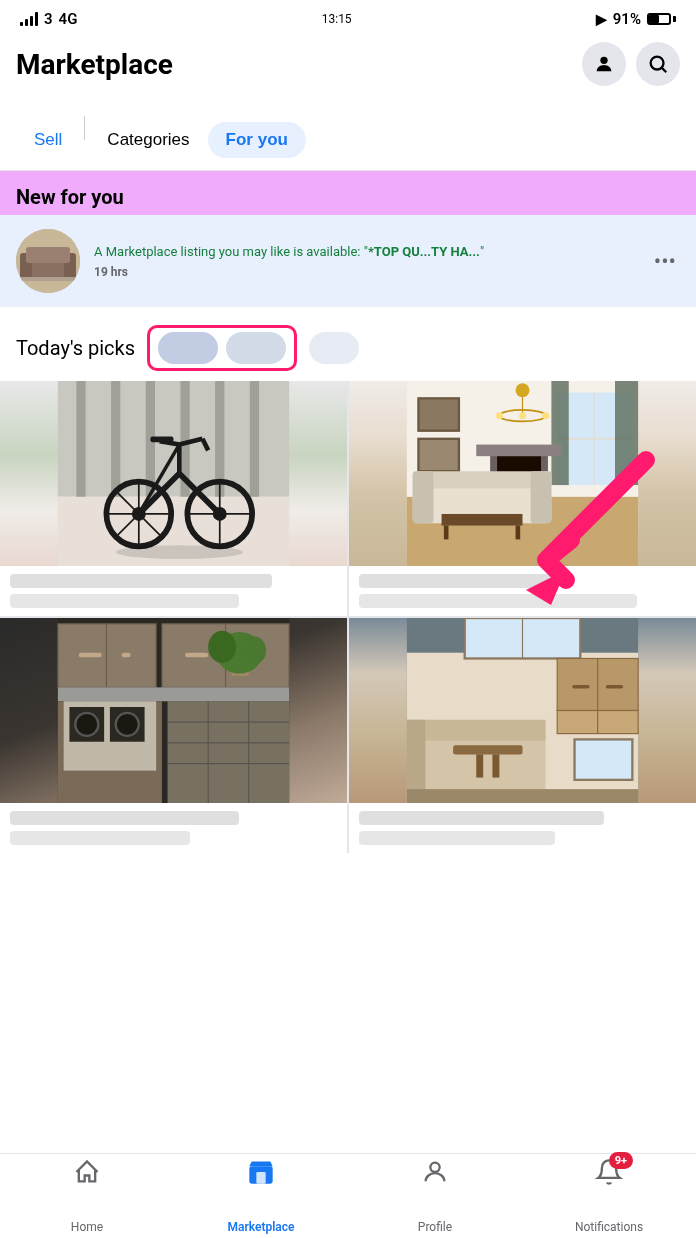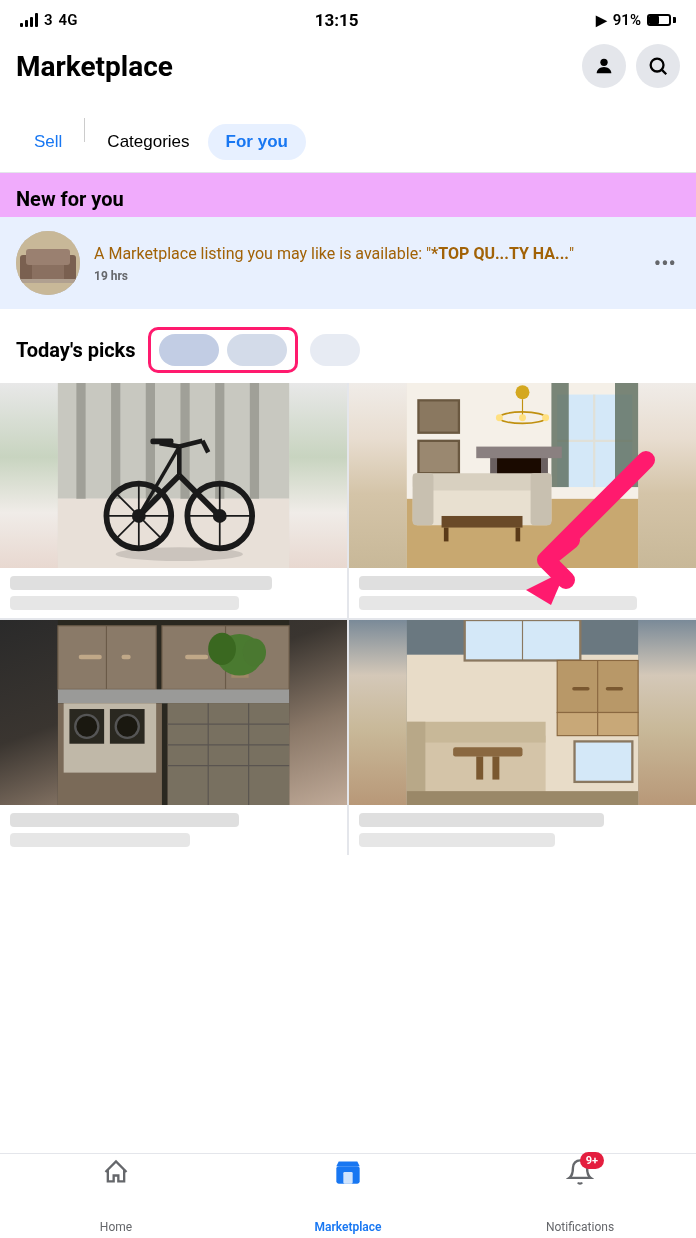--- a/index.html
+++ b/index.html
@@ -32,21 +32,21 @@
       display: flex;
       align-items: flex-end;
       gap: 2px;
       height: 14px;
     }
     .signal-bar {
       width: 3px;
       background: #000;
       border-radius: 1px;
     }
-    .status-center { font-size: 17px; font-weight: 700; }
+    .status-center { font-size: 12px; font-weight: 400; }
     .status-right {
       display: flex;
       align-items: center;
       gap: 6px;
       font-size: 15px;
       font-weight: 600;
     }
     .battery {
       display: flex;
       align-items: center;
@@ -160,22 +160,22 @@
       height: 100%;
       background: linear-gradient(135deg, #b0b0b0 0%, #d0c8c0 50%, #a0a0a0 100%);
       display: flex;
       align-items: center;
       justify-content: center;
     }
     .notif-content {
       flex: 1;
     }
     .notif-text {
-      font-size: 16px;
-      color: #a16207;
+      font-size: 13px;
+      color: #15803d;
       line-height: 1.4;
     }
     .notif-time {
       font-size: 12px;
       color: #65676b;
       margin-top: 4px;
       font-weight: bold;
     }
     .notif-dots {
       font-size: 22px;
@@ -186,21 +186,21 @@
 
     
     .section-title-row {
       display: flex;
       align-items: center;
       padding: 14px 16px 10px;
       gap: 12px;
     }
     .section-title {
       font-size: 20px;
-      font-weight: 700;
+      font-weight: 400;
       color: #000;
       white-space: nowrap;
     }
     .picks-pill {
       height: 32px;
       border-radius: 16px;
       background: #d0d8e8;
       flex: 1;
       min-width: 60px;
       max-width: 120px;
@@ -663,20 +663,29 @@
     <span class="nav-icon active">
       <svg viewBox="0 0 24 24" width="28" height="28" fill="#1877f2">
         <rect x="2" y="7" width="20" height="15" rx="2"></rect>
         <path d="M2 7l2-4h16l2 4" fill="#1877f2"></path>
         <rect x="8" y="12" width="8" height="10" rx="1" fill="#fff" opacity="0.8"></rect>
       </svg>
     </span>
     <span class="nav-label active">Marketplace</span>
   </div>
 
+  <div class="nav-item">
+    <span class="nav-icon">
+      <svg viewBox="0 0 24 24" width="28" height="28" fill="none" stroke="#65676b" stroke-width="2">
+        <circle cx="12" cy="8" r="4"></circle>
+        <path d="M4 20c0-4 3.6-7 8-7s8 3 8 7"></path>
+      </svg>
+    </span>
+    <span class="nav-label">Profile</span>
+  </div>
 
   <div class="nav-item">
     <div class="nav-badge" style="position:relative; display:inline-block;">
       <span class="nav-icon">
         <svg viewBox="0 0 24 24" width="28" height="28" fill="none" stroke="#65676b" stroke-width="2">
           <path d="M18 8A6 6 0 0 0 6 8c0 7-3 9-3 9h18s-3-2-3-9"></path>
           <path d="M13.73 21a2 2 0 0 1-3.46 0"></path>
         </svg>
       </span>
       <span class="badge">9+</span>

